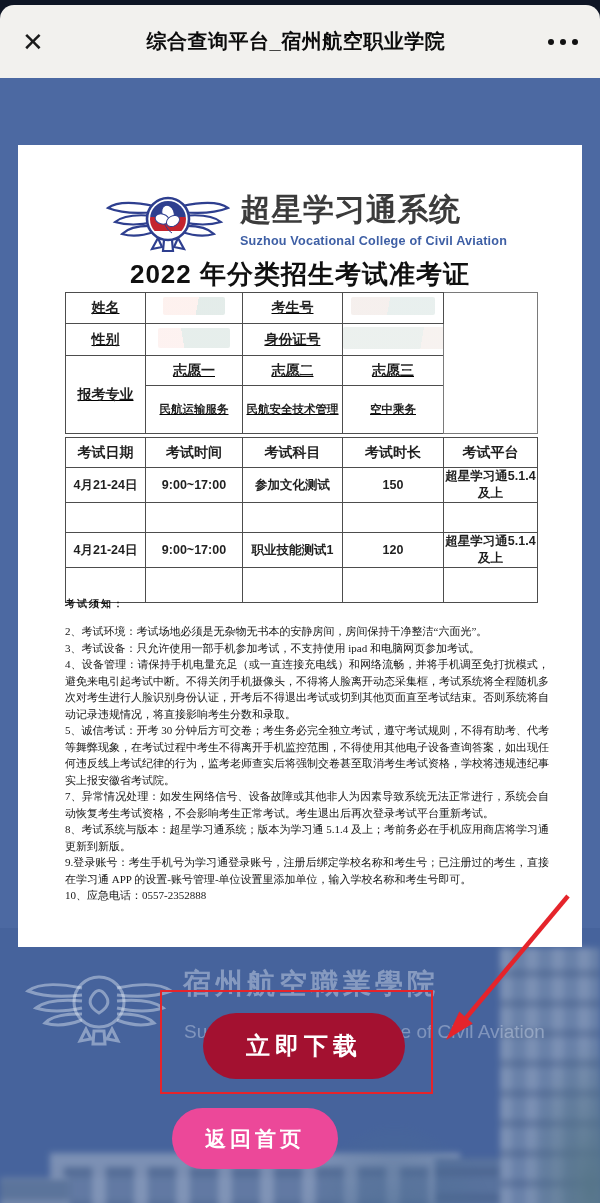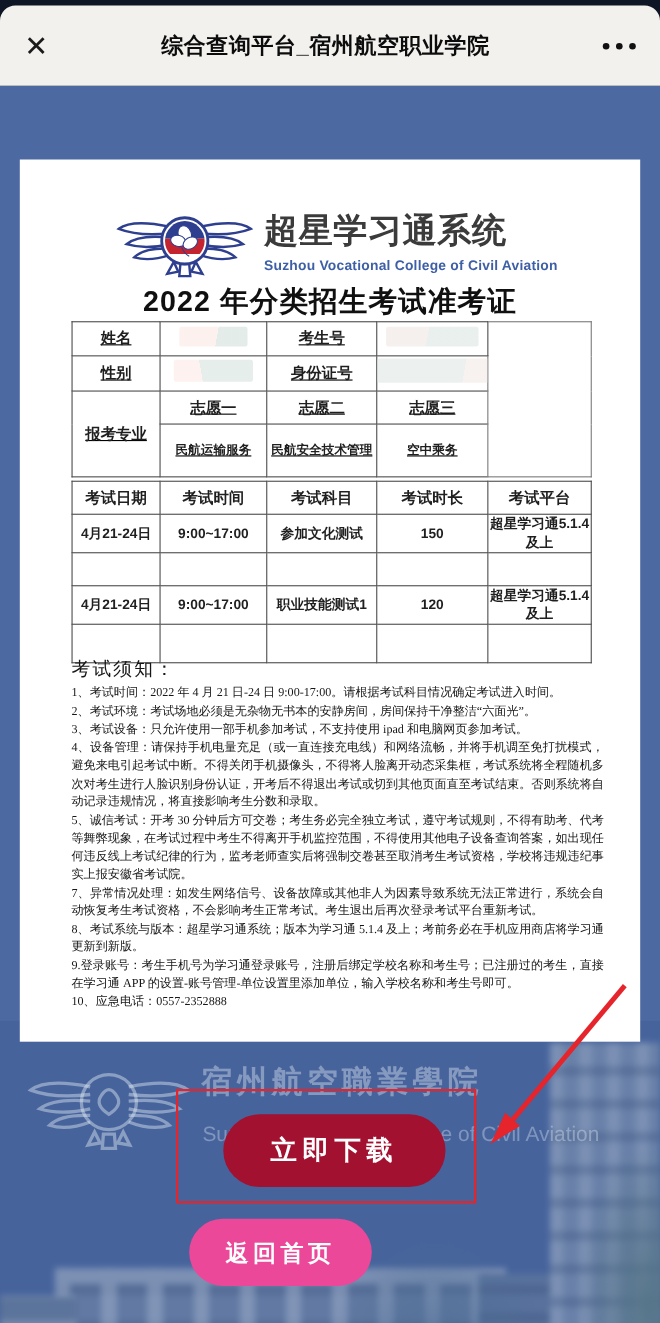--- a/index.html
+++ b/index.html
@@ -59,21 +59,21 @@
   .rd-gender { width:72px; height:20px; background:linear-gradient(80deg,#fdf0ee 35%,#e2ebe8 35%); opacity:.85; }
   .rd-id { width:112px; height:22px; background:linear-gradient(100deg,#e7edea 70%,#f5efec 70%); opacity:.8; }
   .photo-cell { padding:2px; border:1.8px solid #7a7a7a; }
   .photo-ph { width:100%; height:100%;
               background:conic-gradient(from 20deg at 52% 46%, #fdf3f1 0deg, #fbebea 70deg, #eef1ef 115deg, #fdf5f2 180deg, #f8eceb 245deg, #edf0ee 300deg, #fdf3f1 360deg); }
   .sch-h { font-size:14px; font-weight:700; }
   .sch-d { font-size:12.5px; font-weight:700; }
 
   .notes { position:absolute; left:47px; top:452px; width:484px; color:#161616;
            font-family:"Liberation Serif", serif; }
-  .notes-title { font-size:17px; font-weight:400; letter-spacing:2px; margin-bottom:2px; }
+  .notes-title { font-size:10px; font-weight:700; letter-spacing:2px; margin-bottom:12px; }
   .notes p { font-size:11px; line-height:16.5px; text-align:justify; }
 
   
   .watermark { position:absolute; left:0; top:965px; width:600px; height:90px; z-index:6; pointer-events:none; }
   .wm-icon { position:absolute; left:22px; top:4px; }
   .wm-cn { position:absolute; left:183px; top:0; font-size:28px; font-weight:700; color:rgba(223,232,244,.42);
            letter-spacing:4px; white-space:nowrap; }
   .wm-en { position:absolute; left:184px; top:56px; font-size:19px; color:rgba(223,232,244,.38); white-space:nowrap; }
 
   .btn { position:absolute; display:flex; align-items:center; justify-content:center; color:#fff; cursor:pointer; z-index:7; }
@@ -235,21 +235,20 @@
             <td></td>
             <td></td>
             <td></td>
             <td></td>
           </tr>
     </tbody>
       </table>
 
     <div class="notes">
       <div class="notes-title">考试须知：</div>
-      <p>1、考试时间：2022 年 4 月 21 日-24 日 9:00-17:00。请根据考试科目情况确定考试进入时间。</p>
       <p>2、考试环境：考试场地必须是无杂物无书本的安静房间，房间保持干净整洁“六面光”。</p>
       <p>3、考试设备：只允许使用一部手机参加考试，不支持使用 ipad 和电脑网页参加考试。</p>
       <p>4、设备管理：请保持手机电量充足（或一直连接充电线）和网络流畅，并将手机调至免打扰模式，避免来电引起考试中断。不得关闭手机摄像头，不得将人脸离开动态采集框，考试系统将全程随机多次对考生进行人脸识别身份认证，开考后不得退出考试或切到其他页面直至考试结束。否则系统将自动记录违规情况，将直接影响考生分数和录取。</p>
       <p>5、诚信考试：开考 30 分钟后方可交卷；考生务必完全独立考试，遵守考试规则，不得有助考、代考等舞弊现象，在考试过程中考生不得离开手机监控范围，不得使用其他电子设备查询答案，如出现任何违反线上考试纪律的行为，监考老师查实后将强制交卷甚至取消考生考试资格，学校将违规违纪事实上报安徽省考试院。</p>
       <p>7、异常情况处理：如发生网络信号、设备故障或其他非人为因素导致系统无法正常进行，系统会自动恢复考生考试资格，不会影响考生正常考试。考生退出后再次登录考试平台重新考试。</p>
       <p>8、考试系统与版本：超星学习通系统；版本为学习通 5.1.4 及上；考前务必在手机应用商店将学习通更新到新版。</p>
       <p>9.登录账号：考生手机号为学习通登录账号，注册后绑定学校名称和考生号；已注册过的考生，直接在学习通 APP 的设置-账号管理-单位设置里添加单位，输入学校名称和考生号即可。</p>
       <p>10、应急电话：0557-2352888</p>
     </div>
   </div>

